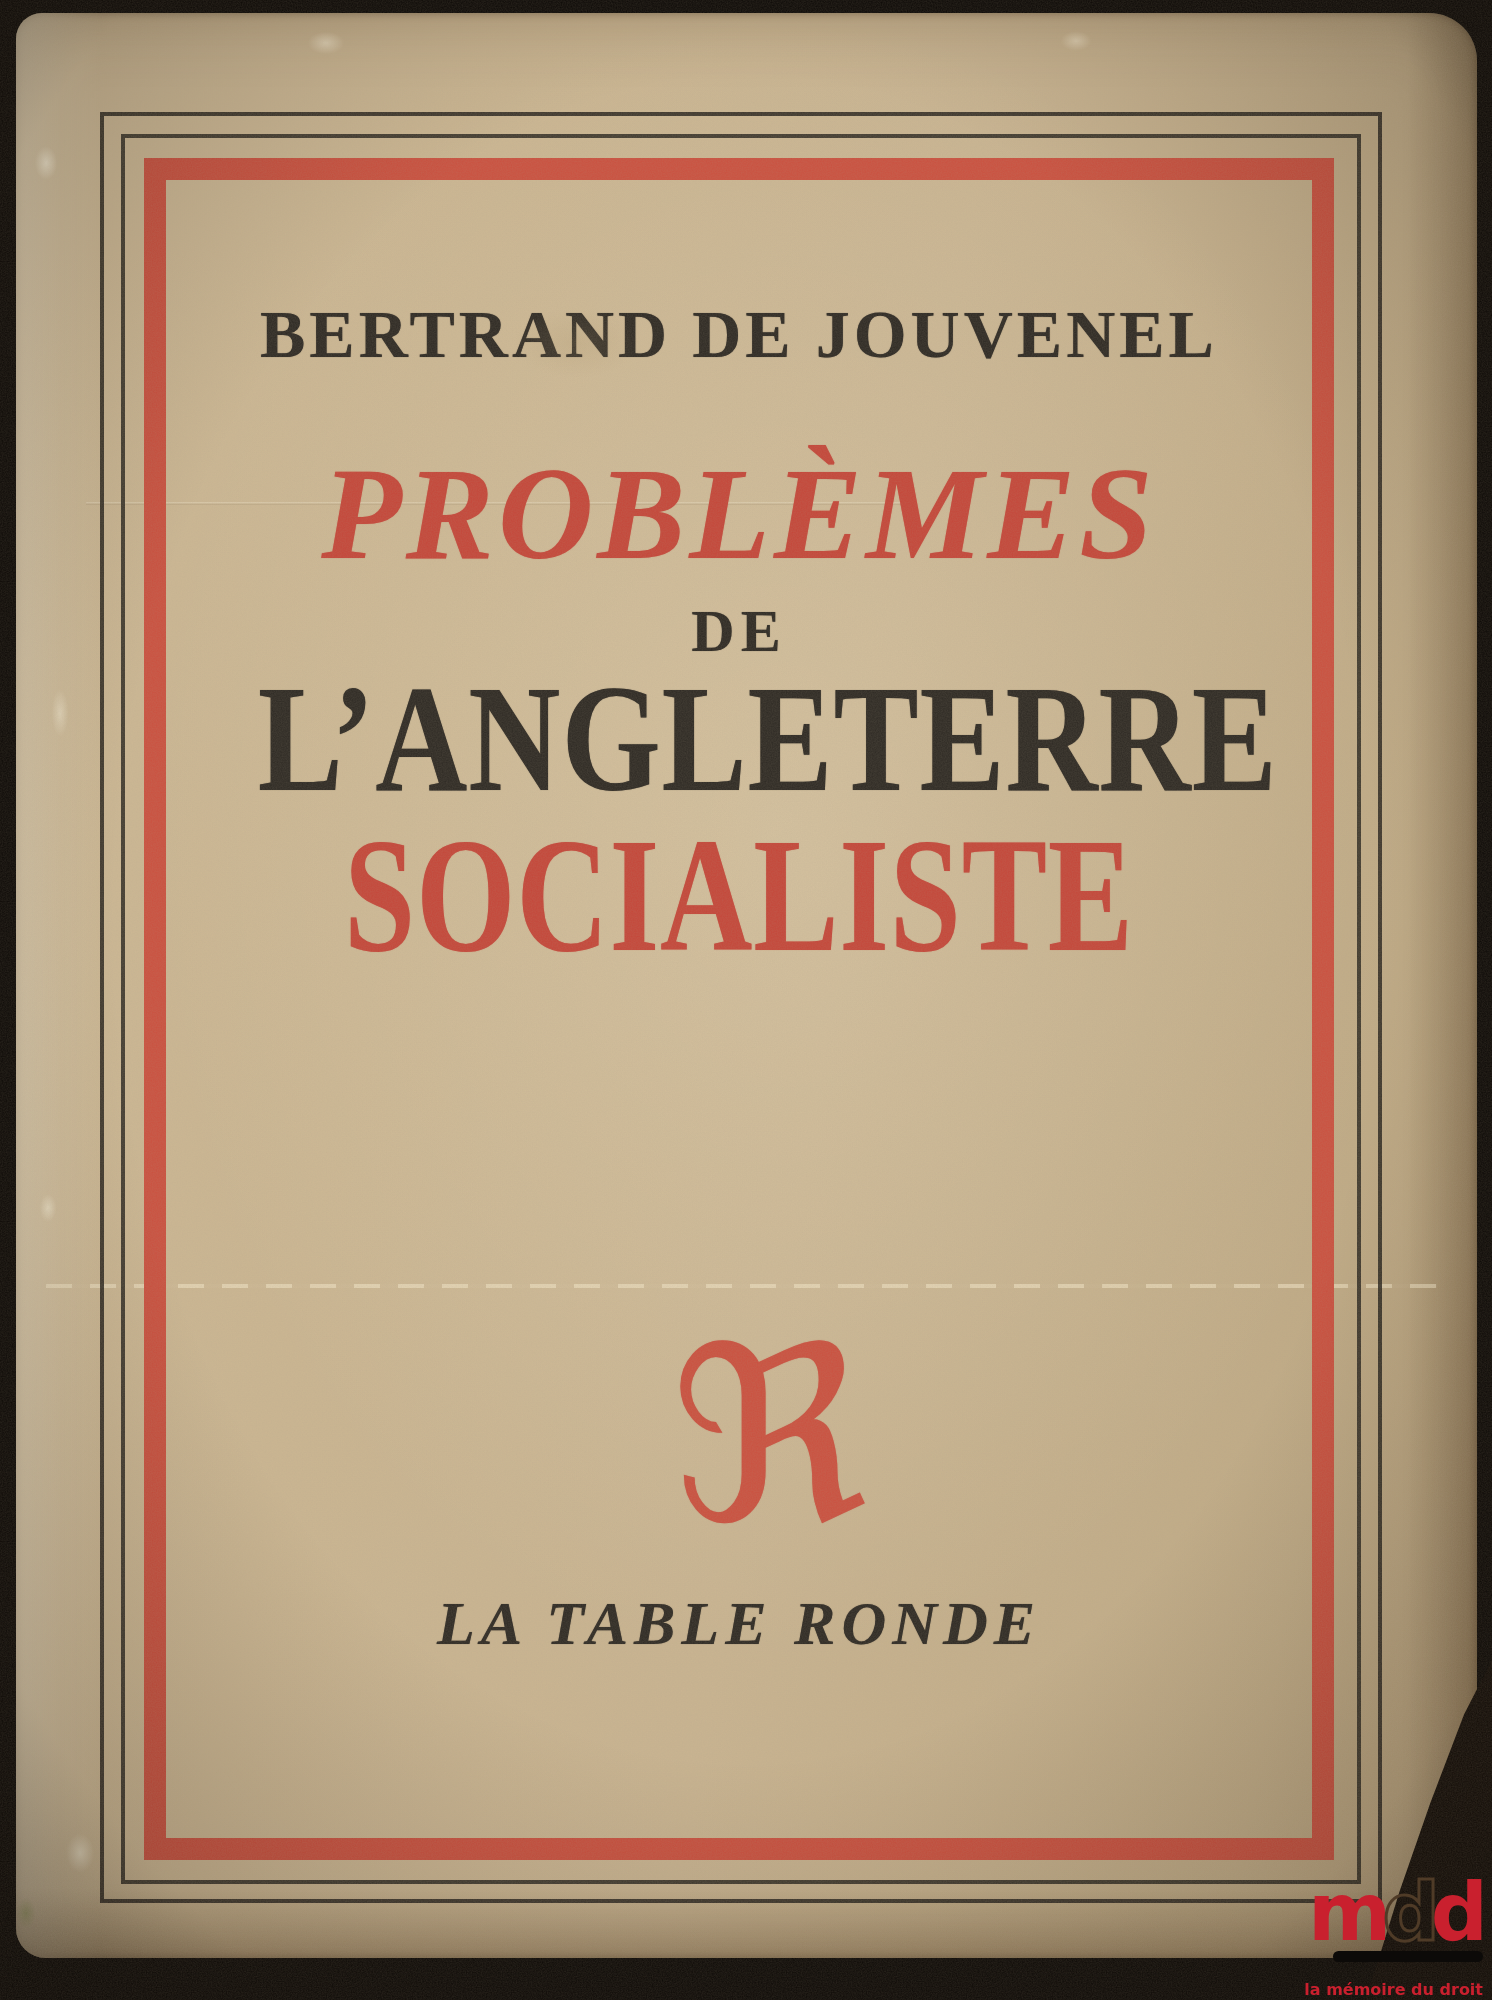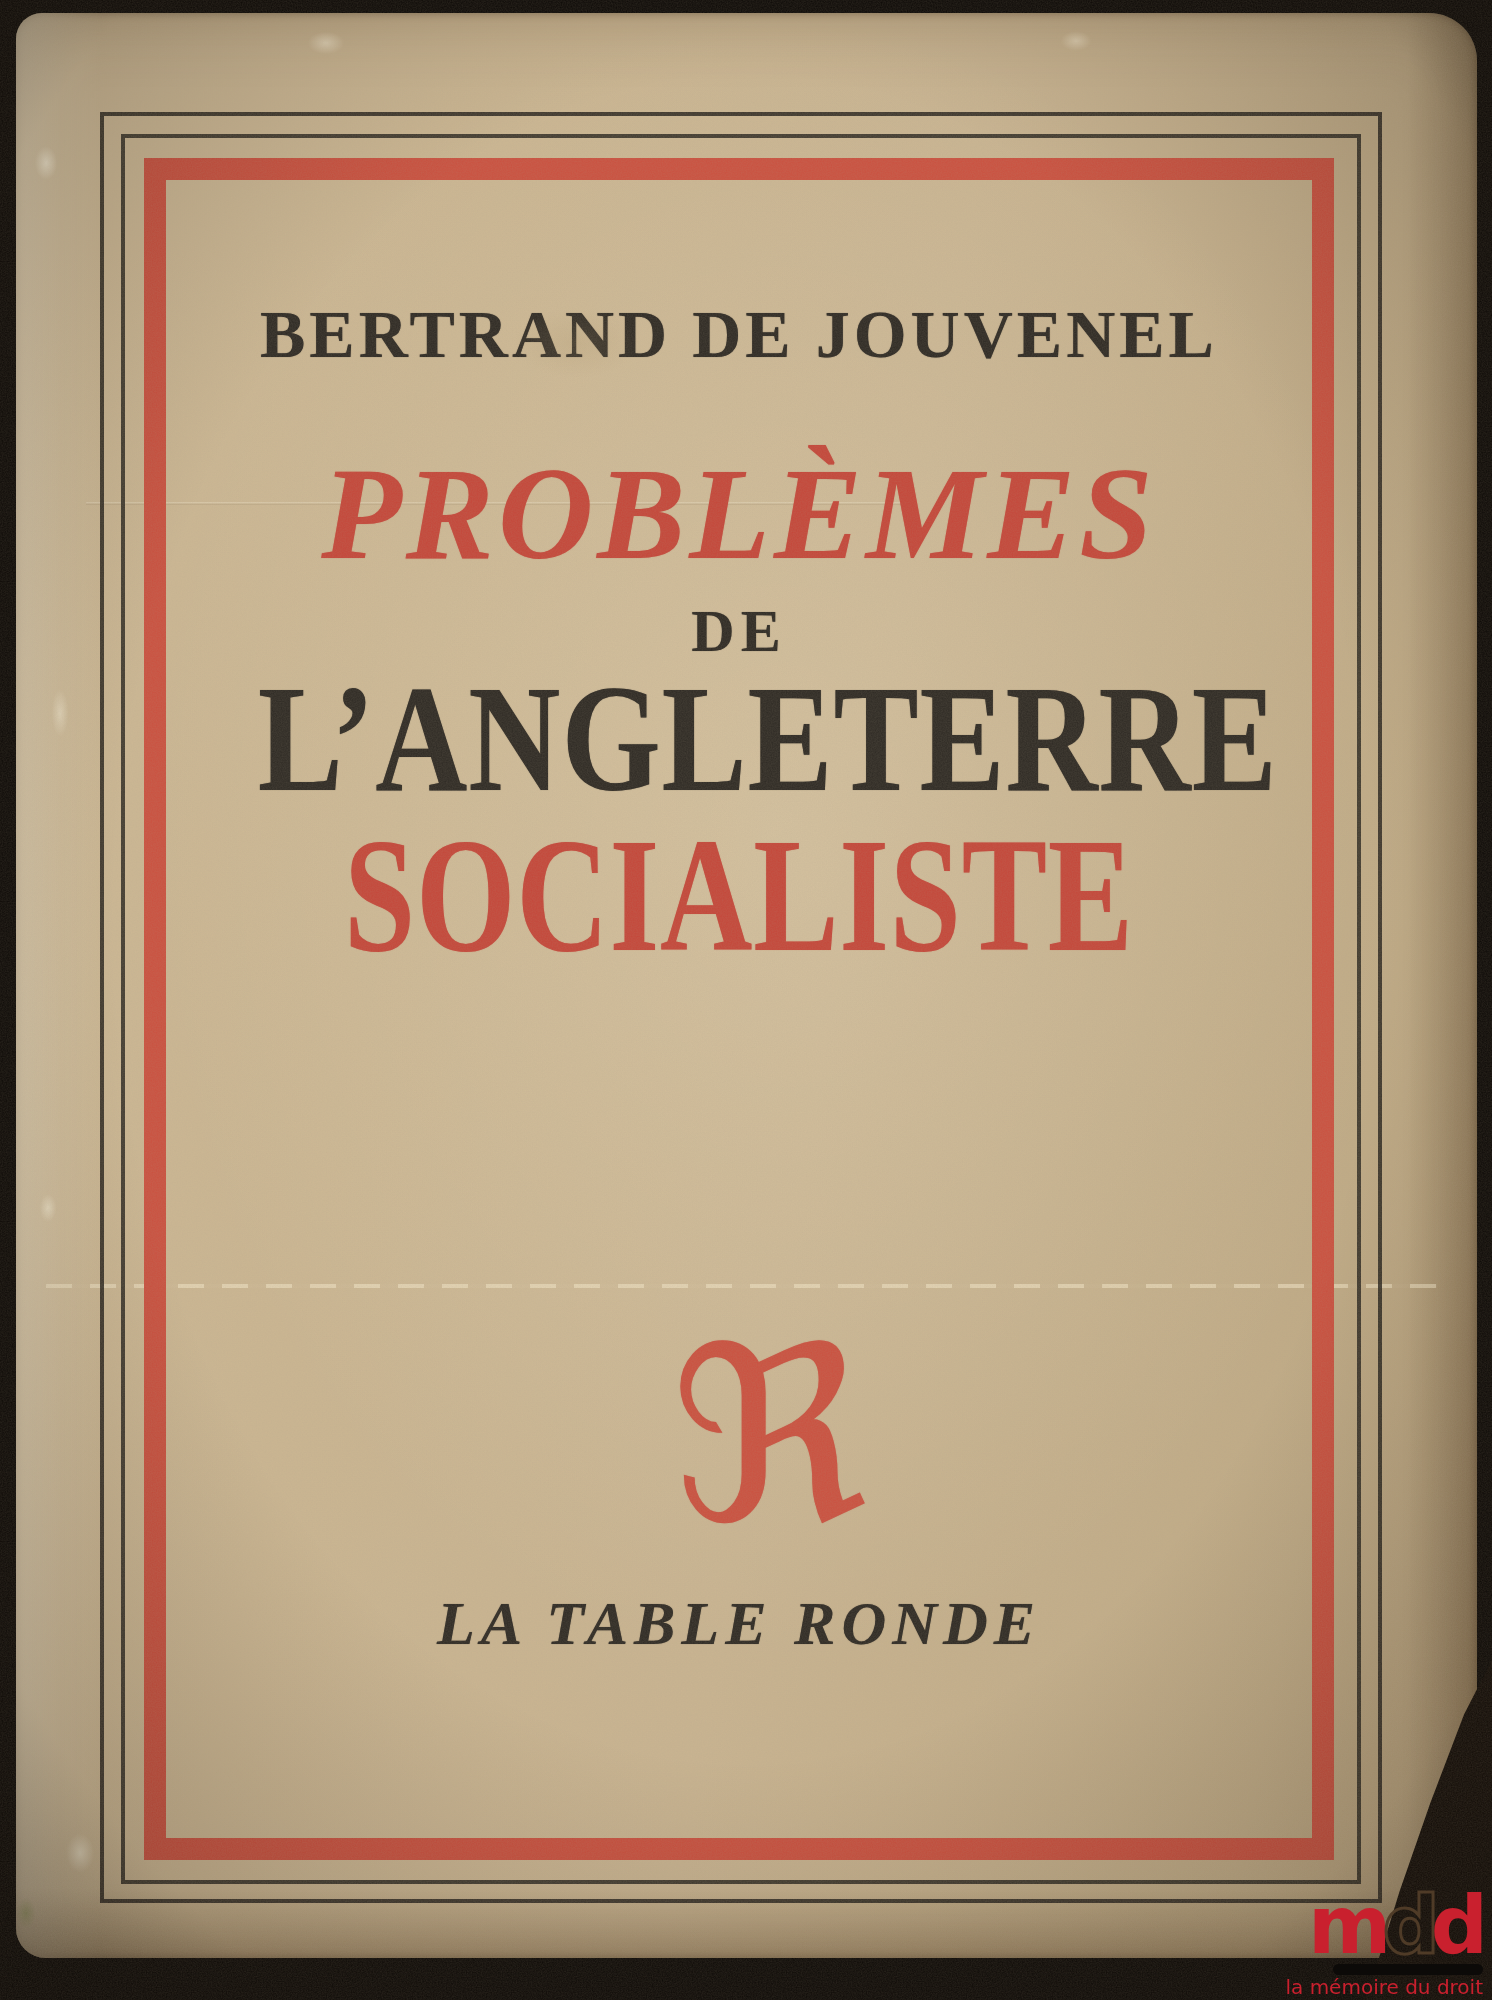--- a/index.html
+++ b/index.html
@@ -128,21 +128,21 @@
   .mdd .ld-outline{
     color:transparent;-webkit-text-stroke:3px var(--mdd-outline,#4f3b27);
     margin:0 -4px;
   }
   .mdd .ld{color:var(--mdd-red,#c9202e);}
   .mdd-underline{
     width:150px;height:11px;margin-top:7px;border-radius:6px;
     background:var(--mdd-bar,#0c0a08);
   }
   .mdd-tagline{
-    margin-top:0;font-size:20px;font-weight:normal;white-space:nowrap;
+    margin-top:18px;font-size:16px;font-weight:bold;white-space:nowrap;
     color:var(--mdd-red,#c9202e);
   }
 </style>
 </head>
 <body>
 
 <div class="photo">
 
   <div class="cover">
     <div class="spine-wear"></div>

